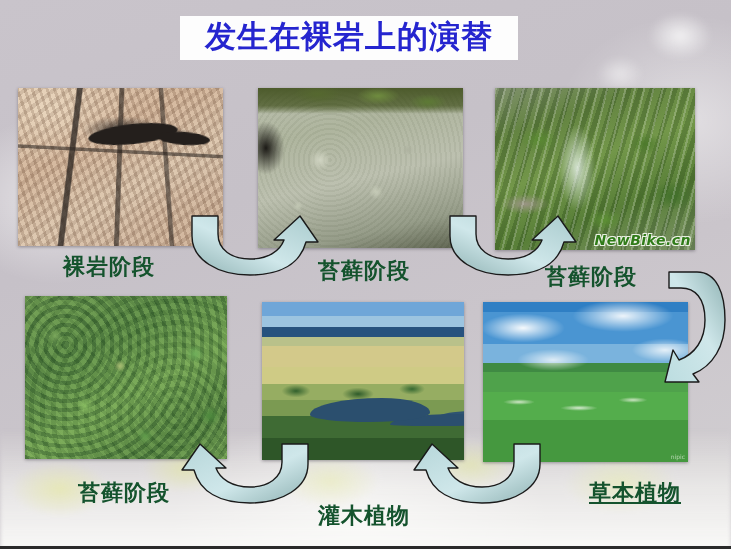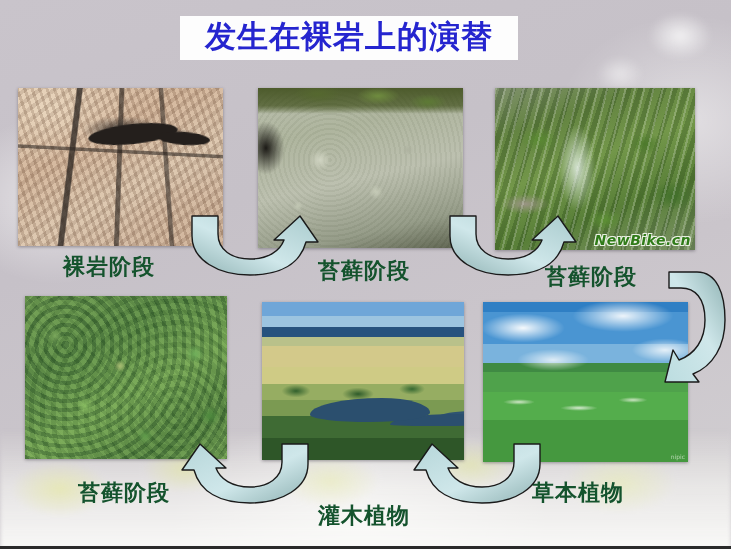--- a/index.html
+++ b/index.html
@@ -276,21 +276,21 @@
     <div class="river"></div>
   </div>
 
   <div class="photo ph-grass" style="left:483px; top:302px; width:205px; height:160px;">
     <div class="streams"></div>
     <div class="wm2">nipic</div>
   </div>
 
   <div class="caption" style="left:78px; top:478px;">苔藓阶段</div>
   <div class="caption" style="left:318px; top:478px;margin-top:23px;">灌木植物</div>
-  <div class="caption" style="left:532px; top:478px;">草本植物</div>
+  <div class="caption" style="left:589px; top:478px;text-decoration:underline;">草本植物</div>
 
   <div class="arrow" style="left:188px; top:212px;">
     <svg width="132" height="74" viewBox="0 0 132 74">
       <defs>
         <linearGradient id="ag1" x1="0" y1="1" x2="1" y2="0">
           <stop offset="0%" stop-color="#8fb2b3"></stop>
           <stop offset="45%" stop-color="#cfe7ea"></stop>
           <stop offset="100%" stop-color="#a9cbcd"></stop>
         </linearGradient>
       </defs>

